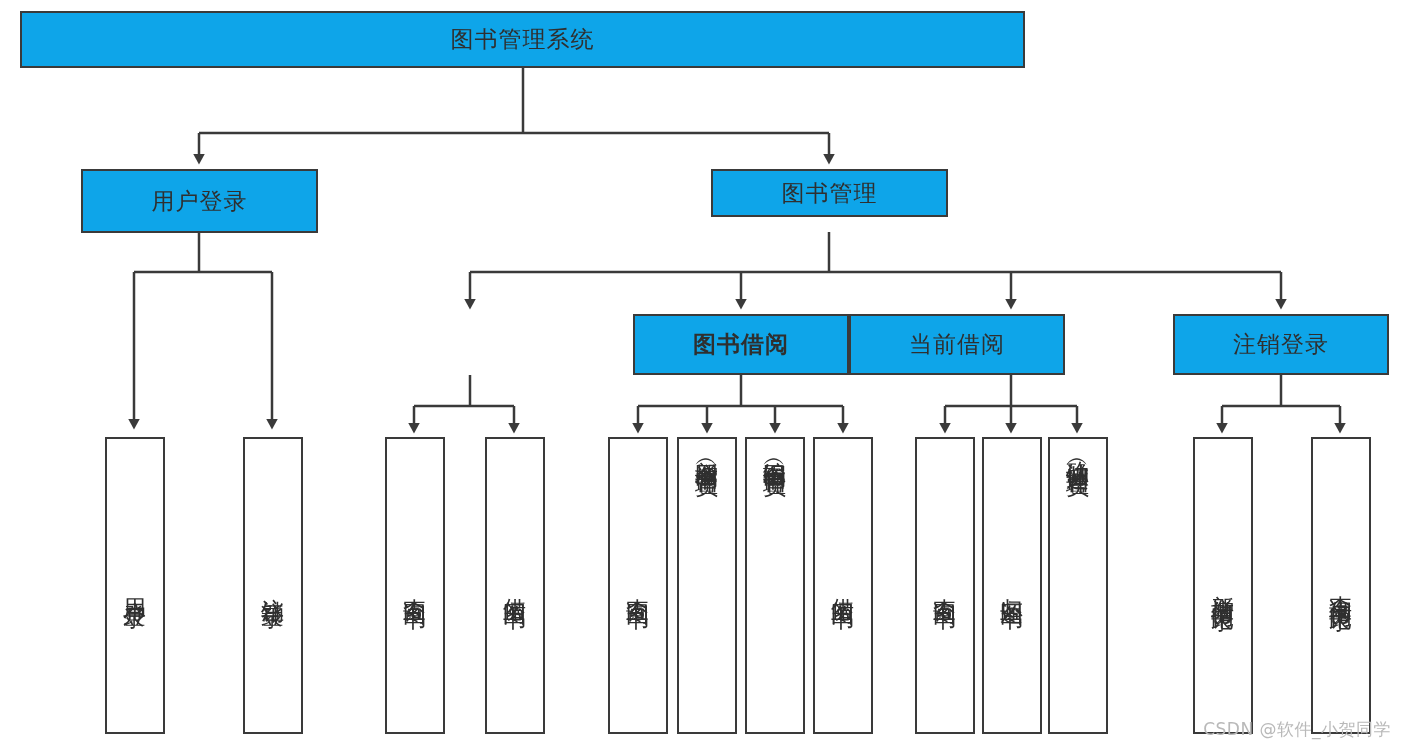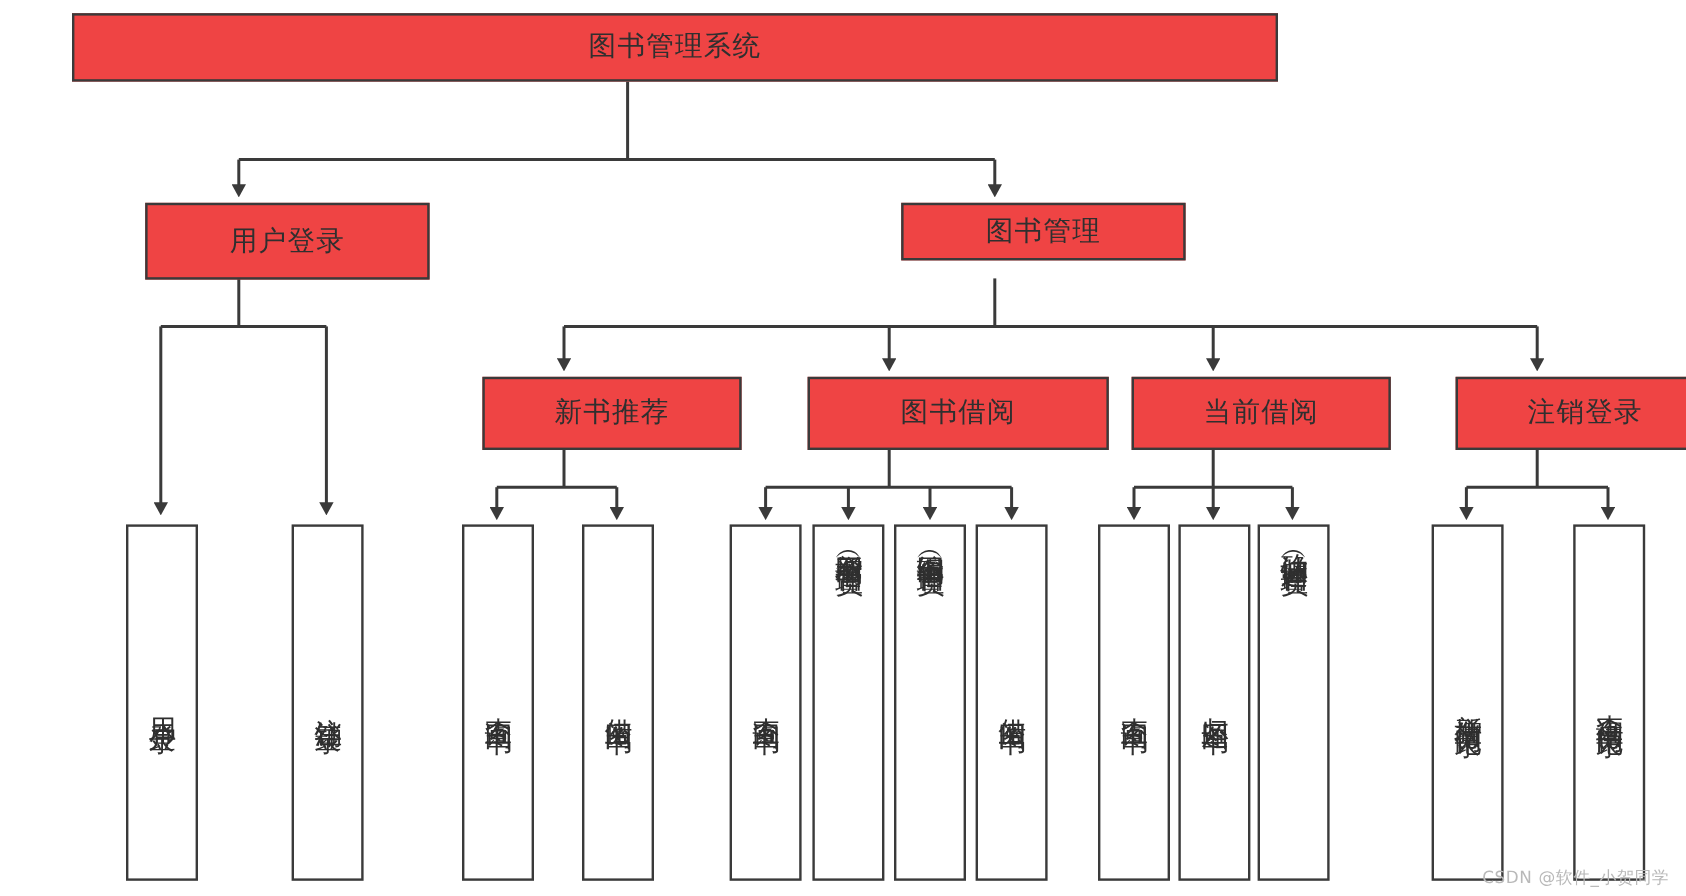--- a/index.html
+++ b/index.html
@@ -18,26 +18,25 @@
     position:absolute;
     left:0; top:0;
     width:1405px;
     height:747px;
     pointer-events:none;
   }
   .node{
     position:absolute;
     box-sizing:border-box;
     border:2.5px solid #3a3a3a;
-    background:#ef4444;
+    background:#0ea5e9;
     display:flex;
     align-items:center;
     justify-content:center;
     z-index:2;
-    margin-left:40px;
   }
   .node .label{
     font-size:23px;
     line-height:1.15;
     color:#2f2f2f;
     letter-spacing:1px;
     white-space:nowrap;
   }
   
   .leaf{
@@ -62,21 +61,21 @@
     white-space:nowrap;
   }
   .leaf.tall .vlabel{
     font-size:23px;
     letter-spacing:2px;
   }
   .watermark{
     position:absolute;
     right:14px;
     bottom:6px;
-    font-size:14px;
+    font-size:17px;
     color:#b9b9b9;
     letter-spacing:0.5px;
     z-index:5;
     white-space:nowrap;
     font-family:"DejaVu Sans","Liberation Sans",sans-serif;
   }
 </style>
 </head>
 <body>
 
@@ -138,29 +137,26 @@
   </div>
 
   <div class="node" style="left:81px; top:169px; width:237px; height:64px;">
     <span class="label">用户登录</span>
   </div>
 
   <div class="node" style="left:711px; top:169px; width:237px; height:48px;">
     <span class="label">图书管理</span>
   </div>
 
-  <div class="node" style="left:362px; top:314px; width:216px; height:61px;">
-    <span class="label">新书推荐</span>
-  </div>
-
-  <div class="node" style="left:633px; top:314px; width:251px; height:61px;">
+
+  <div class="node" style="left:633px; top:314px; width:216px; height:61px;font-weight:bold;">
     <span class="label">图书借阅</span>
   </div>
 
-  <div class="node" style="left:903px; top:314px; width:216px; height:61px;">
+  <div class="node" style="left:849px; top:314px; width:216px; height:61px;">
     <span class="label">当前借阅</span>
   </div>
 
   <div class="node" style="left:1173px; top:314px; width:216px; height:61px;">
     <span class="label">注销登录</span>
   </div>
 
   <div class="leaf" style="left:105px; top:437px; width:60px; height:297px;">
     <span class="vlabel">用户登录</span>
   </div>

